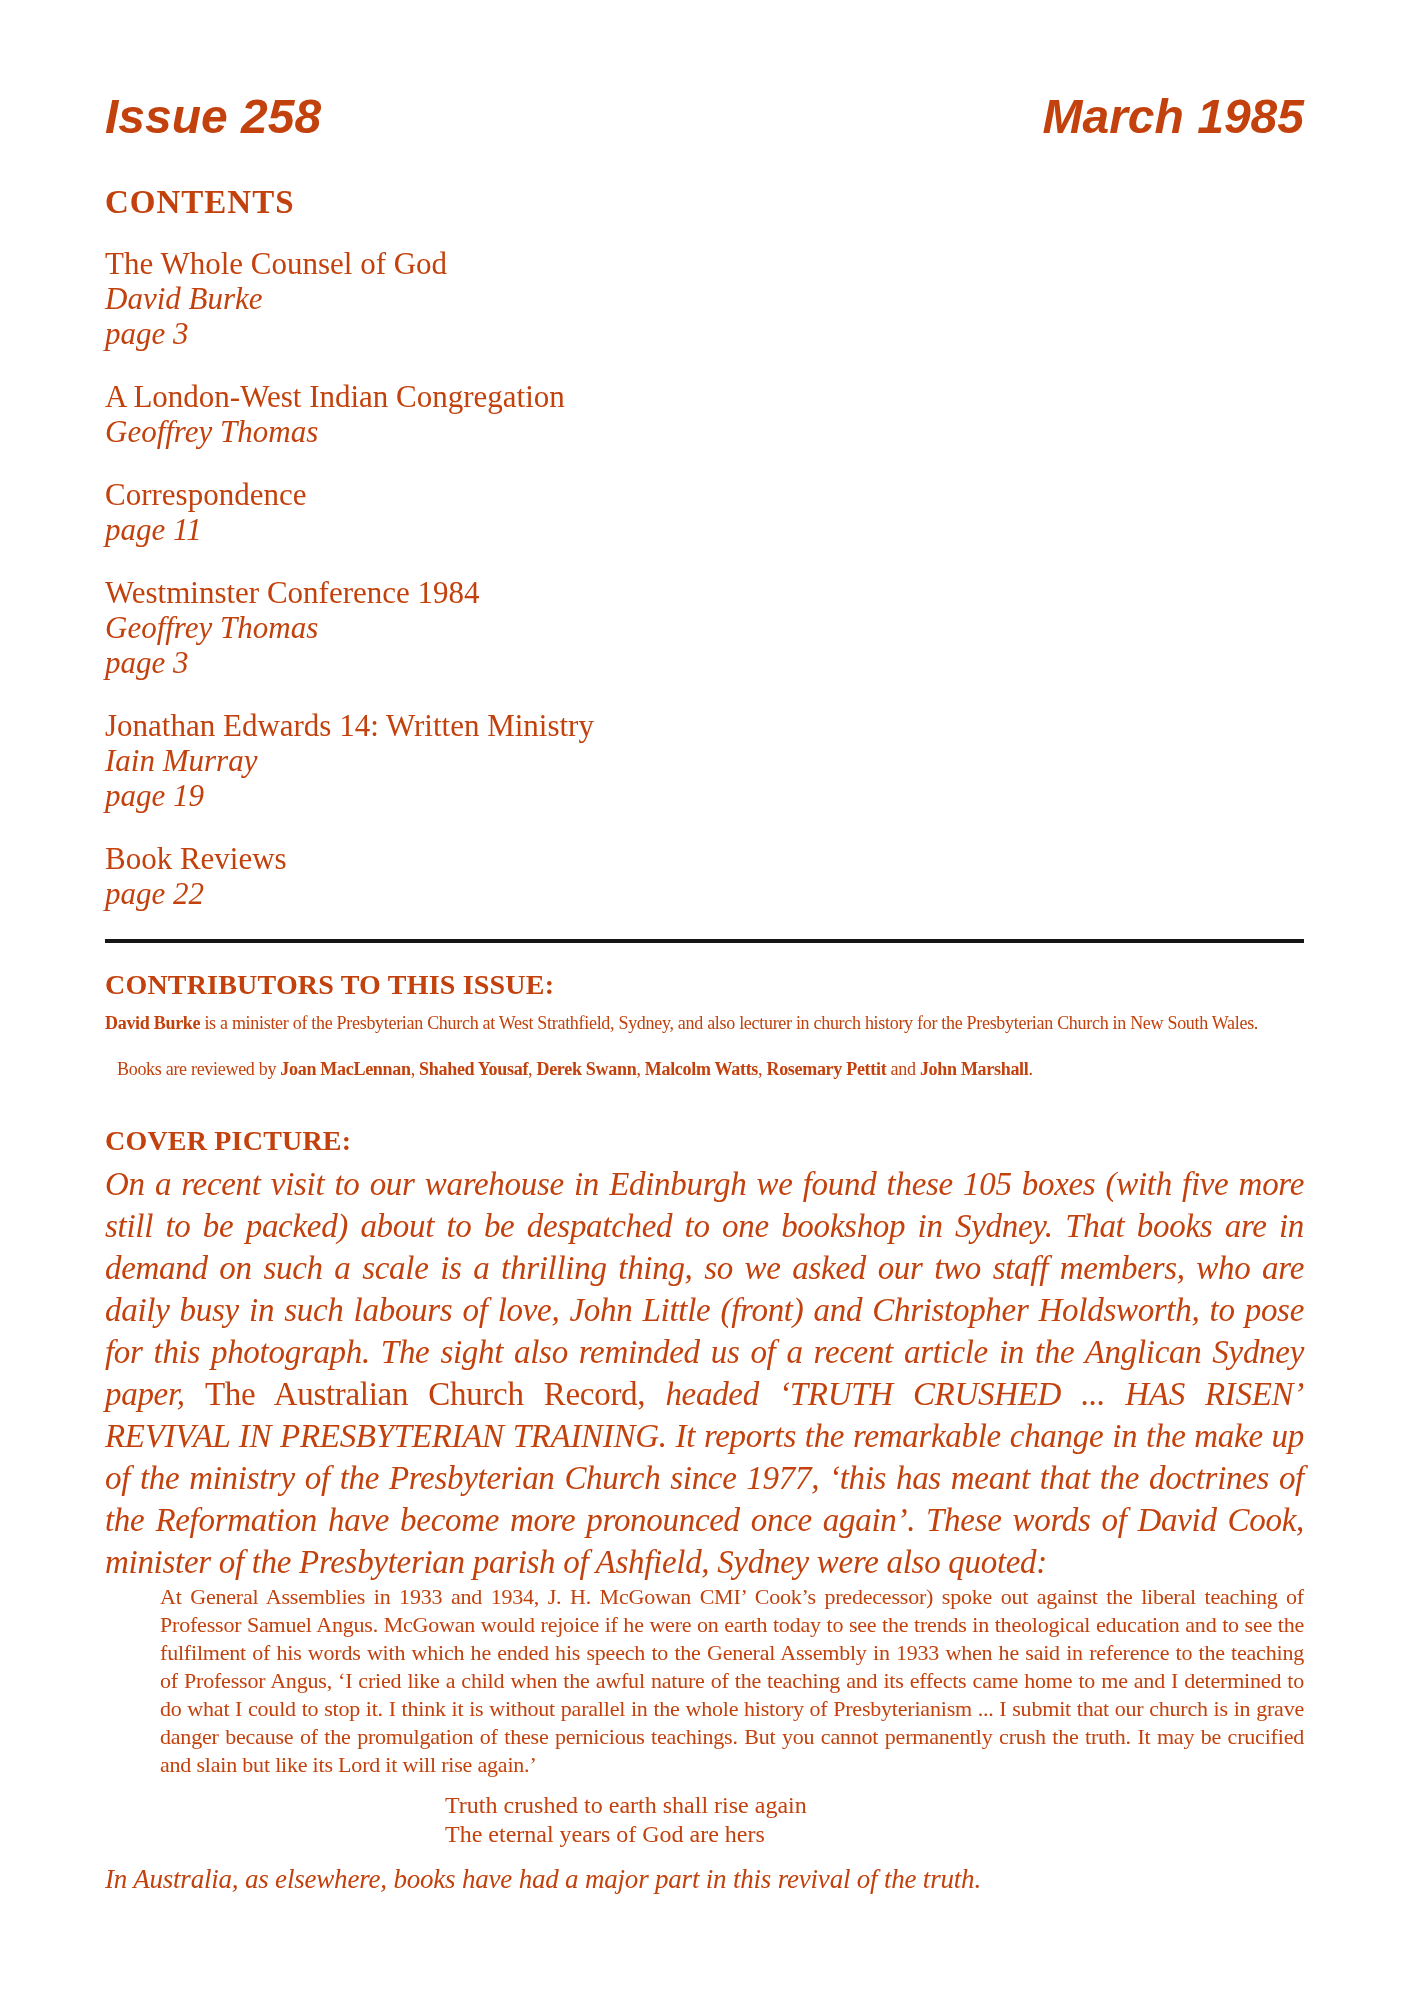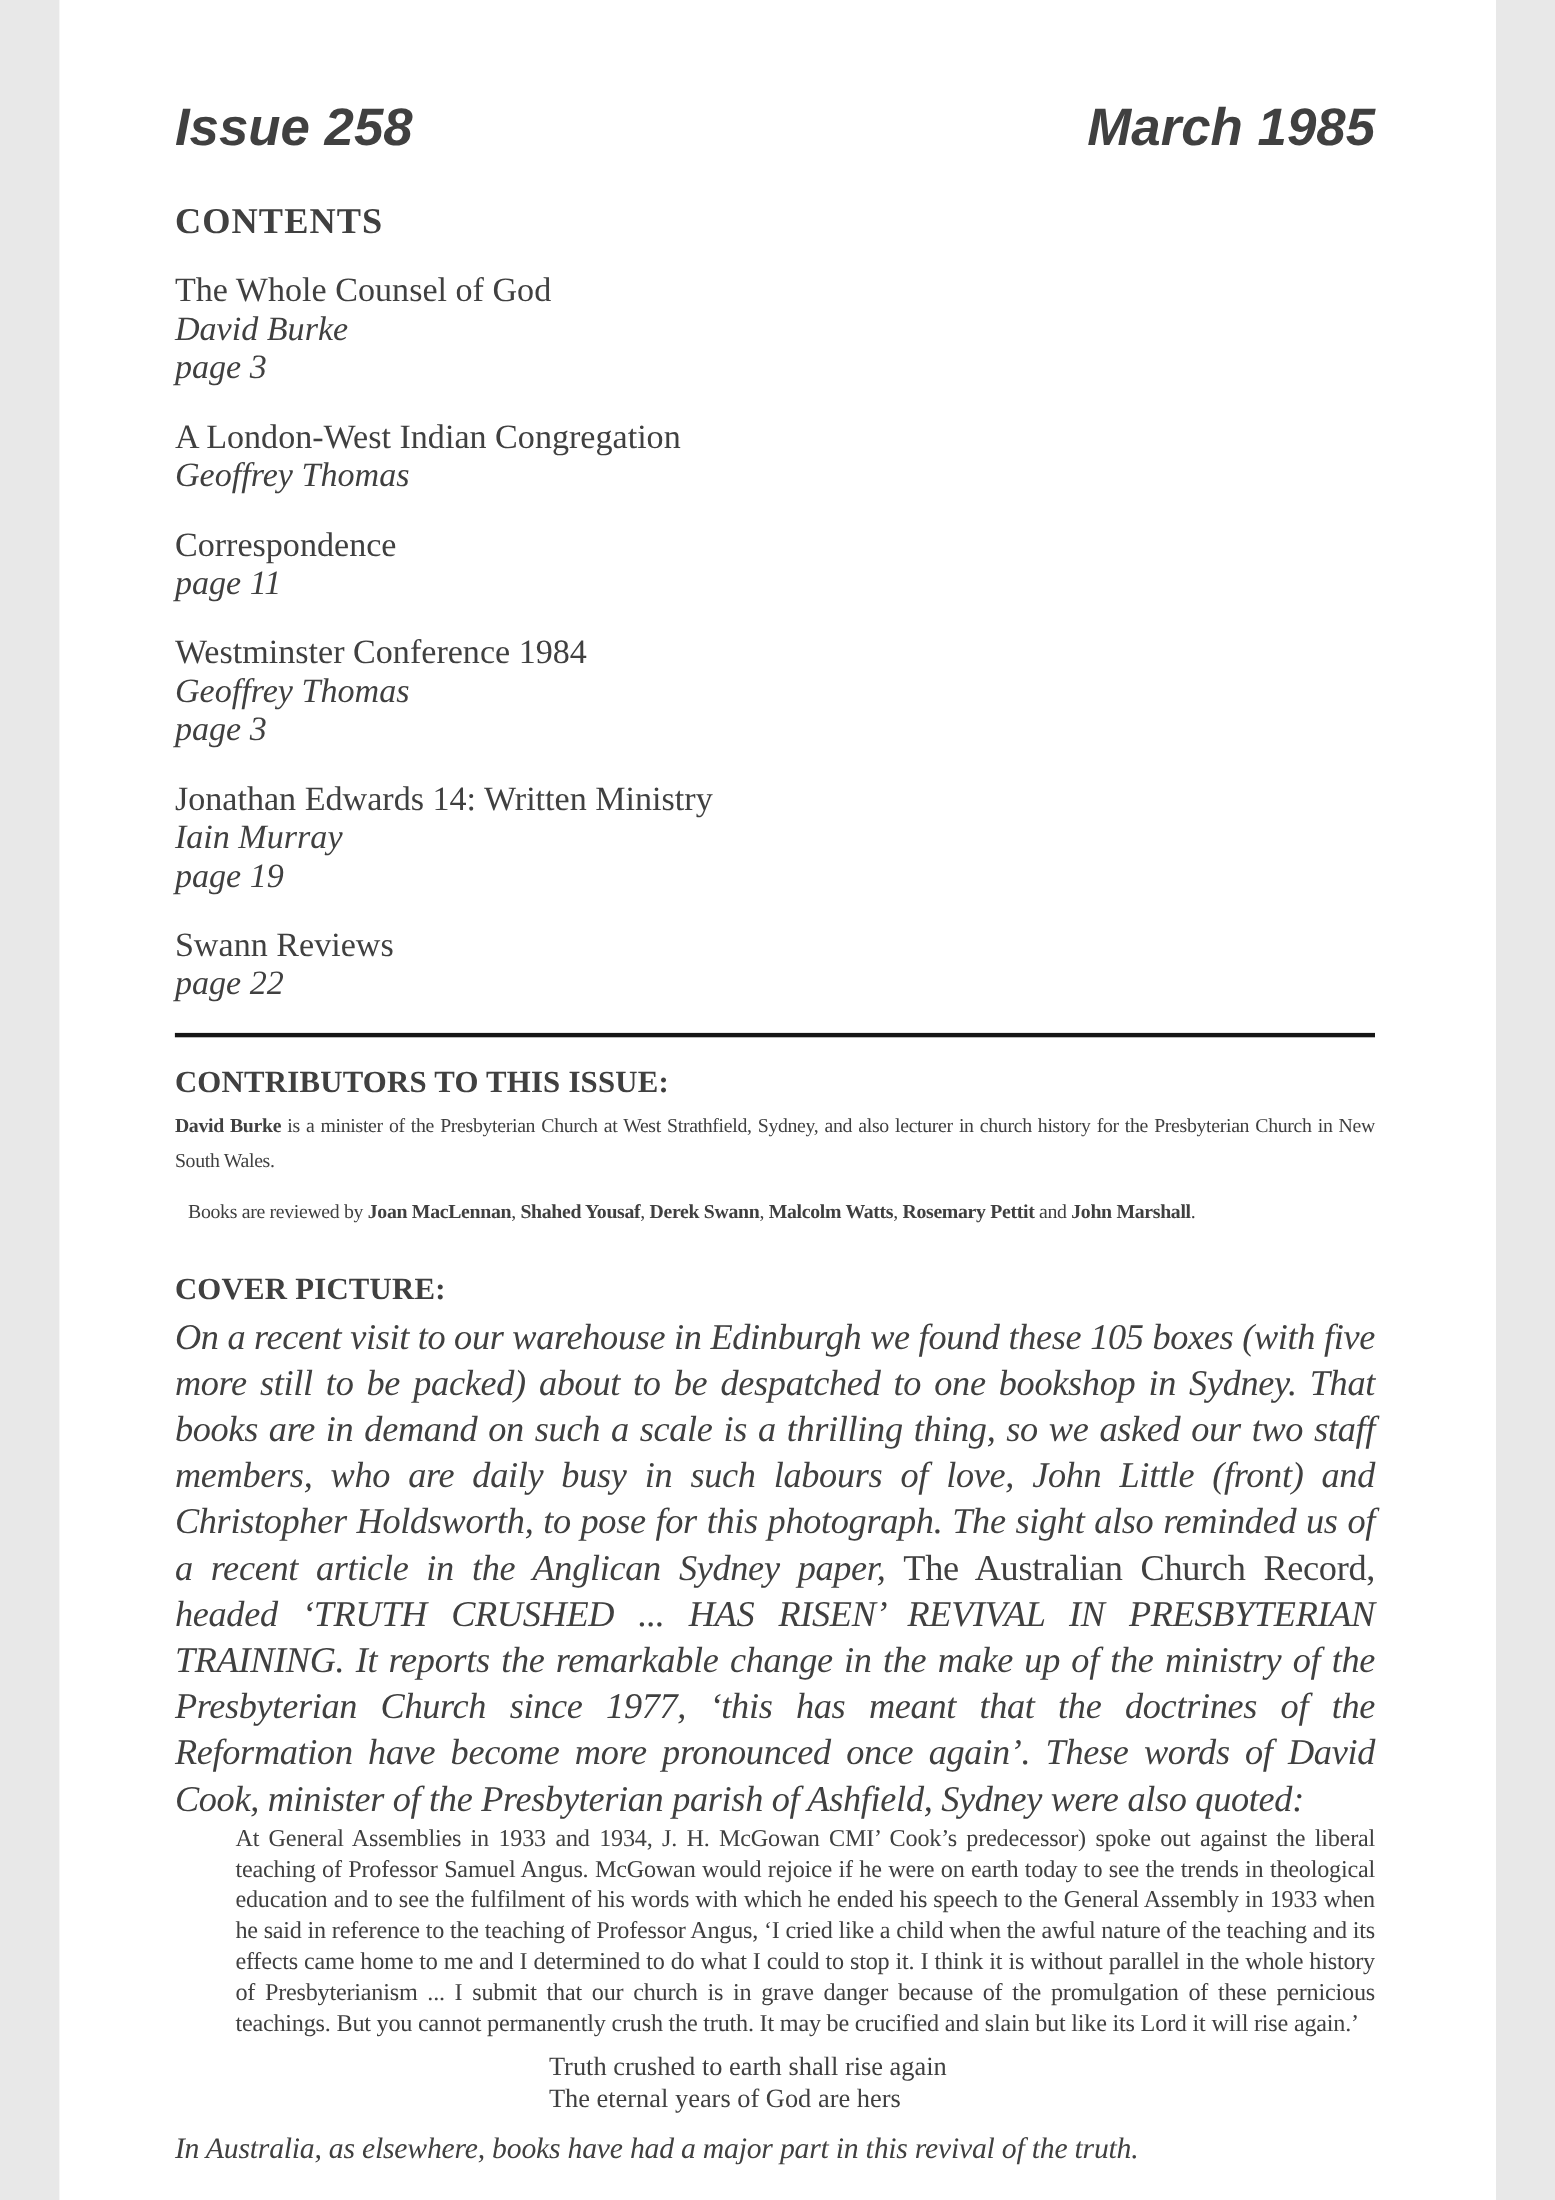--- a/index.html
+++ b/index.html
@@ -1,22 +1,22 @@
 <!DOCTYPE html>
 <html><head>
 <meta charset="utf-8">
 <style>
   html, body { margin: 0; padding: 0; background: #e8e8e8; }
   .page {
     position: relative;
-    width: 1306px;
+    width: 1414px;
     height: 2000px;
     margin: 0 auto;
     background: #ffffff;
-    color: #404040;
+    color: #c2410c;
     box-sizing: border-box;
     padding: 92px 110px 40px 105px;
     font-family: "Liberation Serif", "DejaVu Serif", serif;
     overflow: hidden;
   }
   
   .masthead {
     display: flex;
     justify-content: space-between;
     align-items: baseline;
@@ -131,21 +131,21 @@
         <div class="pageno">page 3</div>
       </div>
 
       <div class="toc-entry">
         <div class="title">Jonathan Edwards 14: Written Ministry</div>
         <div class="author">Iain Murray</div>
         <div class="pageno">page 19</div>
       </div>
 
       <div class="toc-entry">
-        <div class="title">Swann Reviews</div>
+        <div class="title">Book Reviews</div>
 
         <div class="pageno">page 22</div>
       </div>
     </div>
 
   <hr class="rule">
 
   <div>
     <div class="section-heading contrib-heading">CONTRIBUTORS TO THIS ISSUE:</div>
     <div class="para david-para"><span class="b">David Burke</span><span> is a minister of the Presbyterian Church at West Strathfield, Sydney, and also lecturer in church history for the Presbyterian Church in New South Wales.</span></div>

